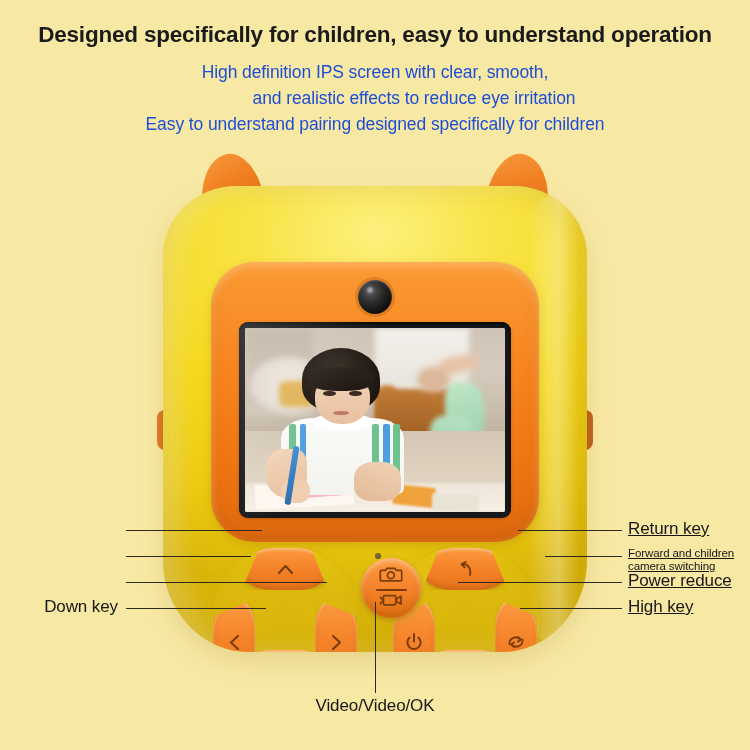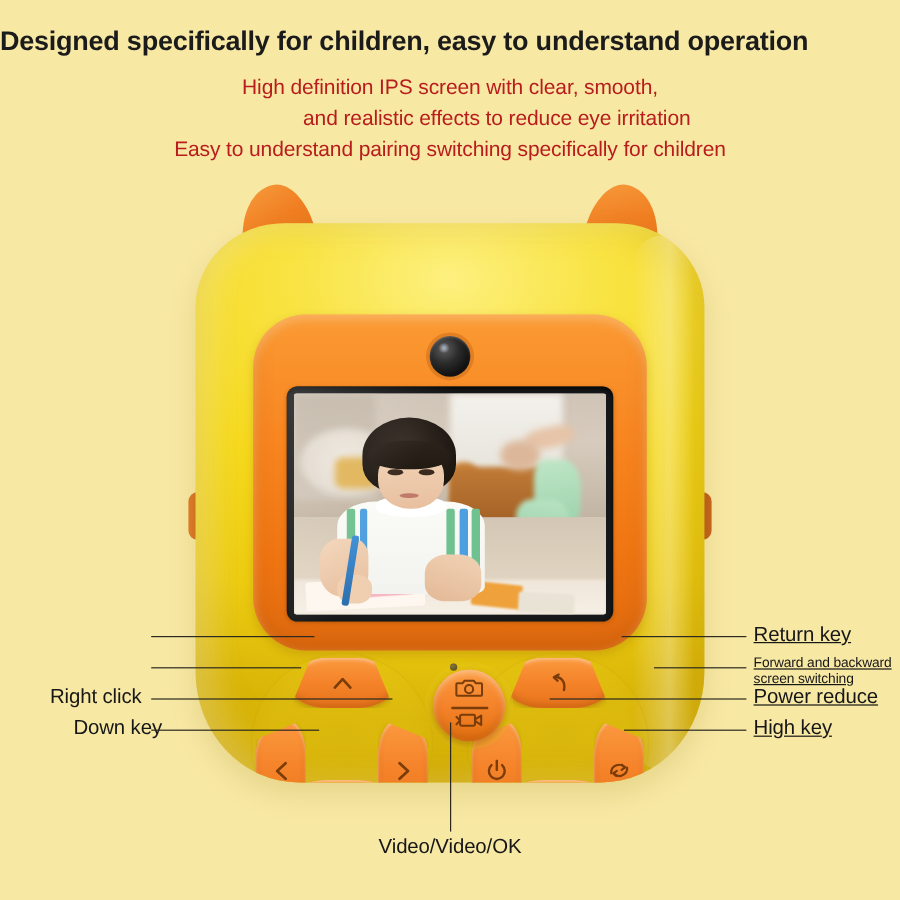--- a/index.html
+++ b/index.html
@@ -24,34 +24,35 @@
     background: #f7e8a4;
     overflow: hidden;
   }
 
   
   .headline {
     position: absolute;
     top: 22px;
     left: 0;
     width: 750px;
+    text-align: center;
     font-size: 22.5px;
     font-weight: bold;
     color: #1b1b1b;
     letter-spacing: -0.2px;
     white-space: nowrap;
   }
   .subline {
     position: absolute;
     left: 0;
     width: 750px;
     text-align: center;
     font-size: 17.5px;
     font-weight: normal;
-    color: #b91c1c;
+    color: #1d4ed8;
     letter-spacing: -0.1px;
     white-space: nowrap;
   }
   .sub1 { top: 62px; }
   .sub2 { top: 88px; margin-left: 39px; }
   .sub3 { top: 114px; }
 
   
   #camera-wrap {
     position: absolute;
@@ -386,21 +387,21 @@
   }
 </style>
 </head>
 <body>
 
 <div id="page">
 
   <div class="headline">Designed specifically for children, easy to understand operation</div>
   <div class="subline sub1">High definition IPS screen with clear, smooth,</div>
   <div class="subline sub2">and realistic effects to reduce eye irritation</div>
-  <div class="subline sub3">Easy to understand pairing switching specifically for children</div>
+  <div class="subline sub3">Easy to understand pairing designed specifically for children</div>
 
   <div id="camera-wrap">
 
     <div class="ear left"></div>
     <div class="ear right"></div>
 
     <div class="side-nub left"></div>
     <div class="side-nub right"></div>
 
     <div id="body-shell">
@@ -537,23 +538,22 @@
   <div class="leader" style="left:126px; top:582px; width:201px;"></div>
   <div class="leader" style="left:126px; top:608px; width:140px;"></div>
 
   <div class="leader" style="left:518px; top:530px; width:104px;"></div>
   <div class="leader" style="left:545px; top:556px; width:77px;"></div>
   <div class="leader" style="left:458px; top:582px; width:164px;"></div>
   <div class="leader" style="left:520px; top:608px; width:102px;"></div>
 
   <div class="leader v" style="left:375px; top:602px; width:1px; height:91px;"></div>
 
-  <div class="callout left" style="left:0; width:118px; top:571px;">Right click</div>
-  <div class="callout left" style="left:0; width:118px; top:597px;margin-left:17px;">Down key</div>
+  <div class="callout left" style="left:0; width:118px; top:597px;">Down key</div>
 
   <div class="callout right" style="left:628px; top:519px;">Return key</div>
-  <div class="callout right small" style="left:628px; top:547px; width:122px;">Forward and backward screen switching</div>
+  <div class="callout right small" style="left:628px; top:547px; width:122px;">Forward and children camera switching</div>
   <div class="callout right" style="left:628px; top:571px;">Power reduce</div>
   <div class="callout right" style="left:628px; top:597px;">High key</div>
 
   <div class="callout" style="left:0; width:750px; text-align:center; top:696px;">Video/Video/OK</div>
 
 </div>
 
 </body></html>

